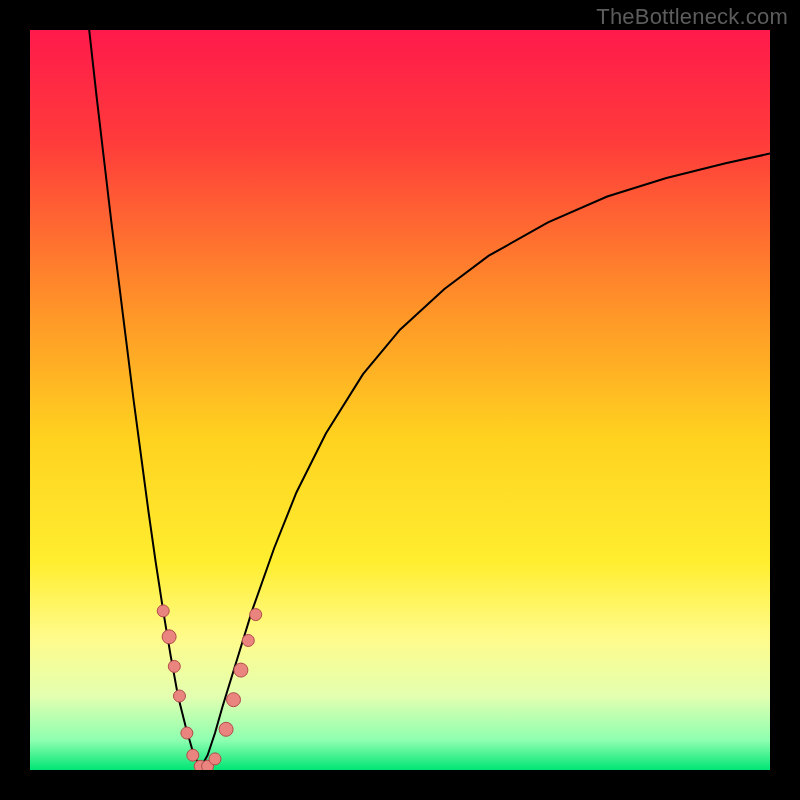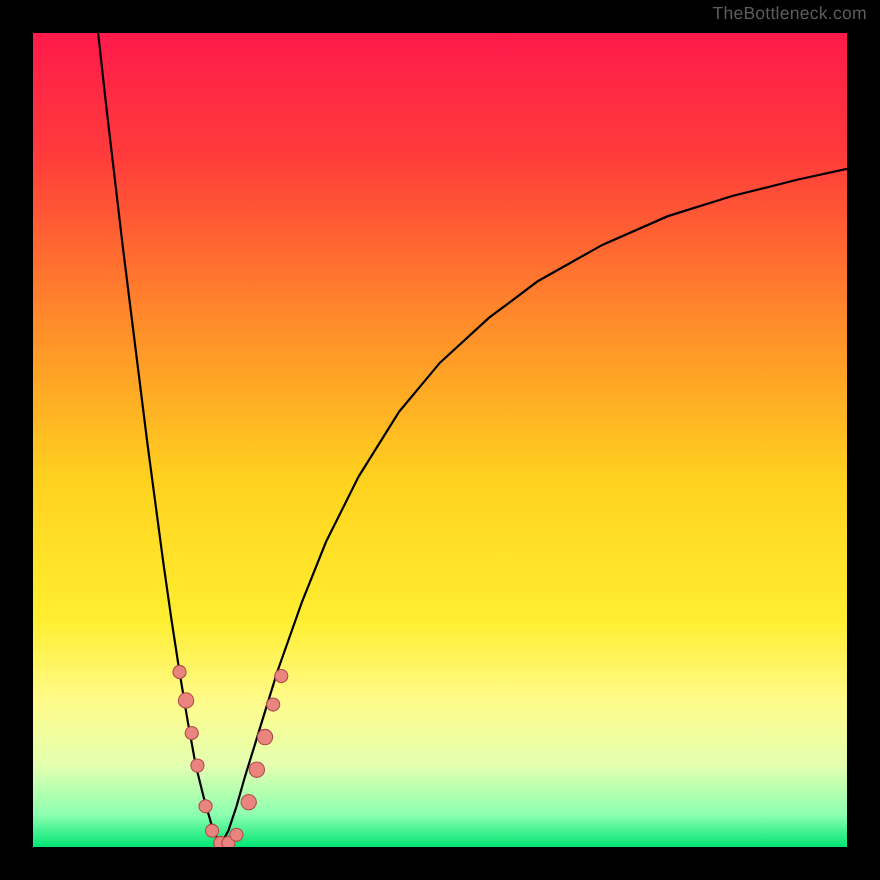--- a/index.html
+++ b/index.html
@@ -39,21 +39,21 @@
     top: 0;
     width: 740px;
     height: 740px;
     overflow: visible;
   }
   .watermark {
     position: absolute;
     top: 4px;
     right: 12px;
     font-family: Arial, Helvetica, sans-serif;
-    font-size: 16px;
+    font-size: 22px;
     color: #5c5c5c;
     font-weight: 500;
     letter-spacing: 0.2px;
   }
 </style>
 </head>
 <body>
 
 <div class="frame">
 

